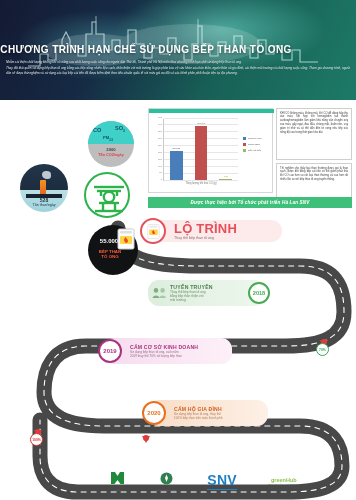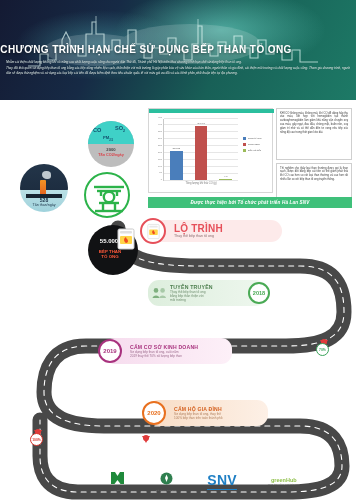--- a/index.html
+++ b/index.html
@@ -134,21 +134,21 @@
   .pill-title { font-weight:bold; letter-spacing:.2px; }
   .pill-sub { line-height:1.3; }
   .marker {
     position:absolute; border-radius:50%; background:#fff;
     display:flex; align-items:center; justify-content:center;
     font-weight:bold; z-index:4;
   }
 
   
   .p1 { left:148px; top:120px; width:134px; height:22px; background:#fdeaea; }
-  .p1 .pill-title { font-size:10px; color:#e6505a; }
+  .p1 .pill-title { font-size:13px; color:#e6505a; }
   .p1 .pill-sub   { font-size:3.6px; color:#8a6d70; }
   .m1 { left:140px; top:118px; width:26px; height:26px; border:2.2px solid #e6505a; }
 
   
   .p2 { left:148px; top:180px; width:118px; height:26px;
         background:linear-gradient(90deg,#ddeedd,#eef7ee); }
   .p2 .pill-txt { padding-left:22px; }
   .p2 .pill-title { font-size:5.2px; color:#4d7f4f; }
   .p2 .pill-sub   { font-size:3.2px; color:#6d8c6d; }
   .m2 { left:248px; top:182px; width:22px; height:22px; border:2px solid #4aaa55;

